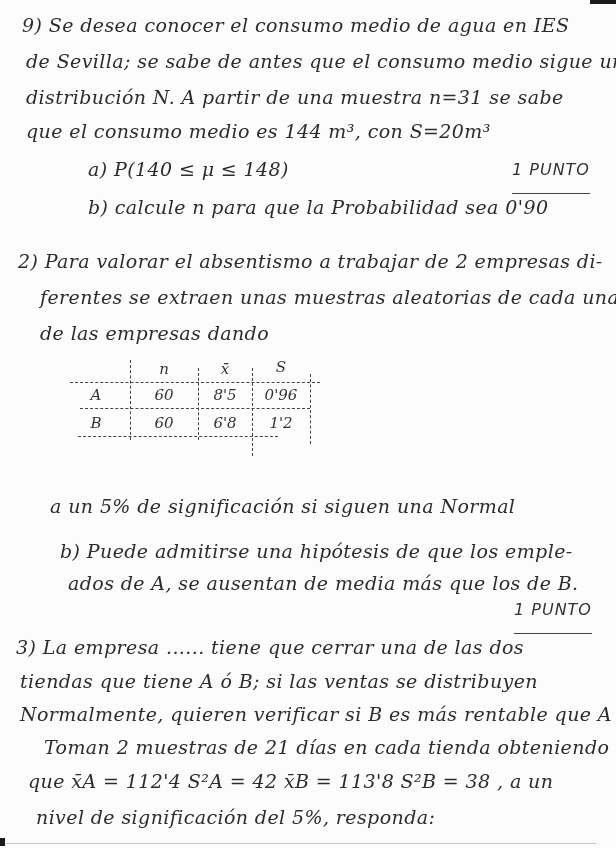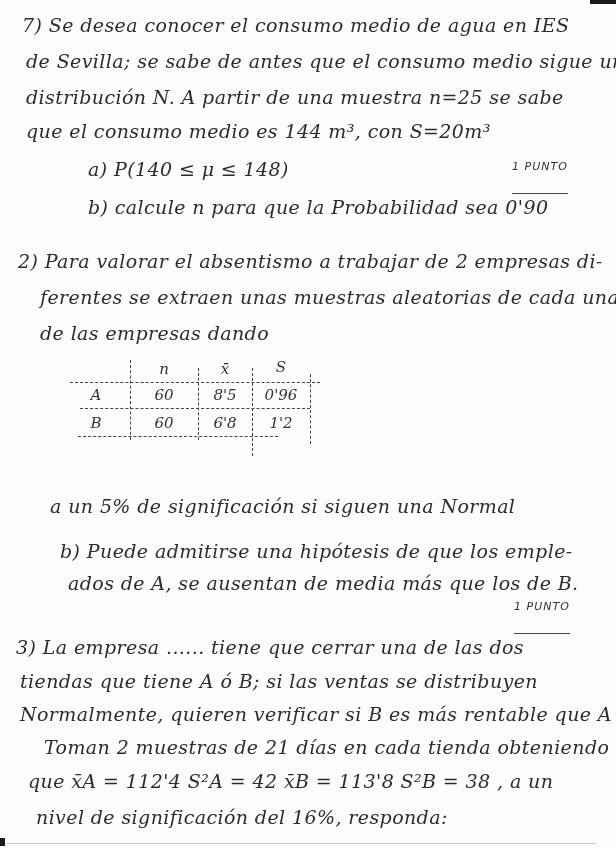--- a/index.html
+++ b/index.html
@@ -19,25 +19,25 @@
     font-style: italic;
     font-size: 19px;
     letter-spacing: 0.4px;
     white-space: nowrap;
     color: #2c2c2c;
     font-family: "DejaVu Serif", serif;
   }
   .punto {
     position: absolute;
     font-style: italic;
-    font-size: 11px;
+    font-size: 16px;
     letter-spacing: 1px;
     color: #333;
     border-bottom: 1.5px solid #444;
-    padding-bottom: 20px;
+    padding-bottom: 14px;
     font-family: "DejaVu Sans", sans-serif;
   }
   .tbl { position: absolute; left: 70px; top: 360px; width: 250px; height: 80px; }
   .tbl .h, .tbl .v { position: absolute; border-color: #444; }
   .tbl .h { height: 0; border-top: 1px dashed #444; }
   .tbl .v { width: 0; border-left: 1px dashed #444; }
   .tbl .cell {
     position: absolute;
     font-style: italic;
     font-size: 15px;
@@ -47,23 +47,23 @@
   }
 </style>
 </head>
 <body>
 
 <div class="page">
   <div class="corner-tr"></div>
   <div class="corner-bl"></div>
   <div class="bottom-edge"></div>
 
-  <div class="line" style="left:22px; top:14px;">7) Se desea conocer el consumo medio de agua en IES</div>
+  <div class="line" style="left:22px; top:14px;">9) Se desea conocer el consumo medio de agua en IES</div>
   <div class="line" style="left:26px; top:50px;">de Sevilla; se sabe de antes que el consumo medio sigue una</div>
-  <div class="line" style="left:26px; top:86px;">distribución N. A partir de una muestra n=25 se sabe</div>
+  <div class="line" style="left:26px; top:86px;">distribución N. A partir de una muestra n=31 se sabe</div>
   <div class="line" style="left:26px; top:120px;text-align:right;">que el consumo medio es 144 m³, con S=20m³</div>
 
   <div class="line" style="left:88px; top:158px;">a) P(140 ≤ μ ≤ 148)</div>
   <div class="punto" style="left:512px; top:160px;">1 PUNTO</div>
   <div class="line" style="left:88px; top:196px;">b) calcule n para que la Probabilidad sea 0'90</div>
 
   <div class="line" style="left:18px; top:250px;">2) Para valorar el absentismo a trabajar de 2 empresas di-</div>
   <div class="line" style="left:40px; top:286px;">ferentes se extraen unas muestras aleatorias de cada una</div>
   <div class="line" style="left:40px; top:322px;text-align:right;">de las empresas dando</div>
 
@@ -94,14 +94,14 @@
   <div class="line" style="left:50px; top:495px;">a un 5% de significación si siguen una Normal</div>
   <div class="line" style="left:60px; top:540px;">b) Puede admitirse una hipótesis de que los emple-</div>
   <div class="line" style="left:68px; top:572px;">ados de A, se ausentan de media más que los de B.</div>
   <div class="punto" style="left:514px; top:600px;">1 PUNTO</div>
 
   <div class="line" style="left:16px; top:636px;">3) La empresa ...... tiene que cerrar una de las dos</div>
   <div class="line" style="left:20px; top:670px;">tiendas que tiene A ó B; si las ventas se distribuyen</div>
   <div class="line" style="left:20px; top:703px;">Normalmente, quieren verificar si B es más rentable que A</div>
   <div class="line" style="left:44px; top:736px;">Toman 2 muestras de 21 días en cada tienda obteniendo</div>
   <div class="line" style="left:28px; top:770px;">que x̄A = 112'4   S²A = 42     x̄B = 113'8   S²B = 38 , a un</div>
-  <div class="line" style="left:36px; top:806px;">nivel de significación del 16%, responda:</div>
+  <div class="line" style="left:36px; top:806px;">nivel de significación del 5%, responda:</div>
 </div>
 
 </body></html>

